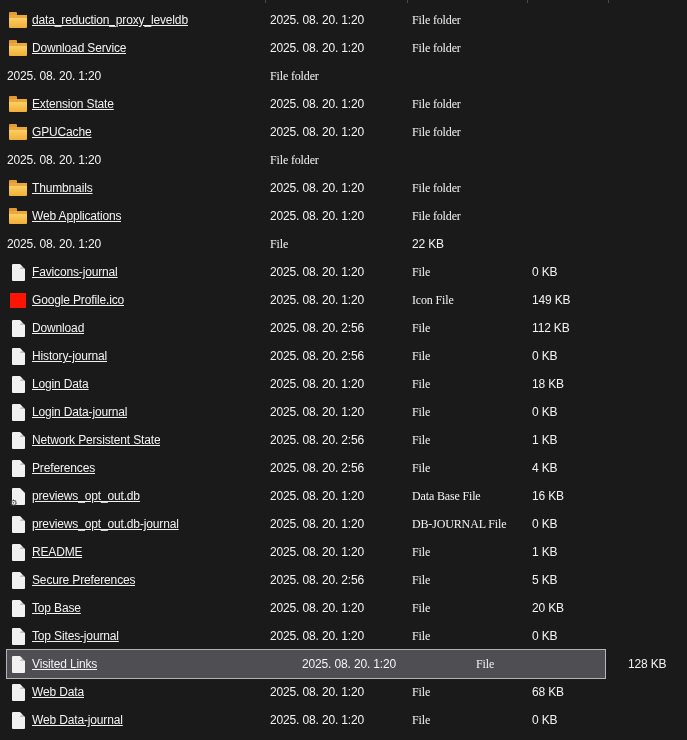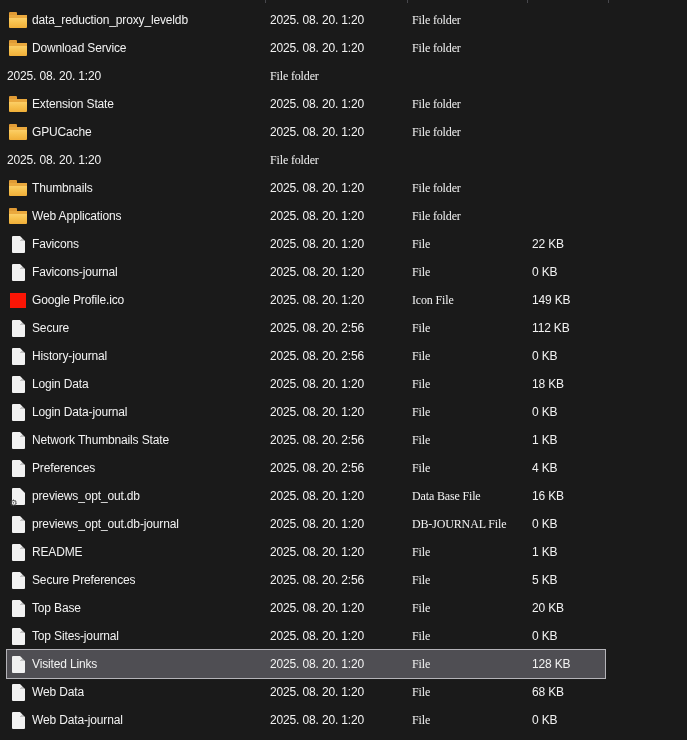--- a/index.html
+++ b/index.html
@@ -33,31 +33,32 @@
     grid-template-columns: 263px 142px 120px 73px;
     align-items: center;
     color: #f2f2f2;
     font-size: 12px;
     letter-spacing: -0.15px;
     cursor: default;
   }
   .row.selected {
     background: #4f4e53;
     box-shadow: 0 0 0 1px #b4b3b8;
+    gap: 32px;
   }
   .cell-name { display: flex; align-items: center; min-width: 0; }
   .icon-box {
     width: 18px; height: 18px;
     margin-left: 2px; margin-right: 5px;
     flex: 0 0 18px;
     display: flex; align-items: center; justify-content: center;
     position: relative;
   }
   .name-label {
-    white-space: nowrap; overflow: hidden; text-overflow: ellipsis;
+    white-space: nowrap; overflow: hidden; text-overflow: ellipsis; text-decoration: underline;
   }
   .cell-date { white-space: nowrap; }
   .cell-type { white-space: nowrap; font-family: Liberation Serif, serif; }
   .cell-size { text-align: left; padding-right: 4px; white-space: nowrap; }
 
   
   
   .icon-folder {
     width: 18px; height: 13px;
     margin-top: 3px;
@@ -213,26 +214,20 @@
       <span class="icon-box">
         <span class="icon icon-folder"></span>
       </span>
       <span class="name-label">Web Applications</span>
     </div>
     <div class="cell-date">2025. 08. 20. 1:20</div>
     <div class="cell-type">File folder</div>
     <div class="cell-size"></div>
   </div>
       <div class="row">
-    <div class="cell-name">
-      <span class="icon-box">
-        <span class="icon icon-file"></span>
-      </span>
-      <span class="name-label">Favicons</span>
-    </div>
     <div class="cell-date">2025. 08. 20. 1:20</div>
     <div class="cell-type">File</div>
     <div class="cell-size">22 KB</div>
   </div>
       <div class="row">
     <div class="cell-name">
       <span class="icon-box">
         <span class="icon icon-file"></span>
       </span>
       <span class="name-label">Favicons-journal</span>
@@ -250,21 +245,21 @@
     </div>
     <div class="cell-date">2025. 08. 20. 1:20</div>
     <div class="cell-type">Icon File</div>
     <div class="cell-size">149 KB</div>
   </div>
       <div class="row">
     <div class="cell-name">
       <span class="icon-box">
         <span class="icon icon-file"></span>
       </span>
-      <span class="name-label">Secure</span>
+      <span class="name-label">Download</span>
     </div>
     <div class="cell-date">2025. 08. 20. 2:56</div>
     <div class="cell-type">File</div>
     <div class="cell-size">112 KB</div>
   </div>
       <div class="row">
     <div class="cell-name">
       <span class="icon-box">
         <span class="icon icon-file"></span>
       </span>
@@ -294,21 +289,21 @@
     </div>
     <div class="cell-date">2025. 08. 20. 1:20</div>
     <div class="cell-type">File</div>
     <div class="cell-size">0 KB</div>
   </div>
       <div class="row">
     <div class="cell-name">
       <span class="icon-box">
         <span class="icon icon-file"></span>
       </span>
-      <span class="name-label">Network Thumbnails State</span>
+      <span class="name-label">Network Persistent State</span>
     </div>
     <div class="cell-date">2025. 08. 20. 2:56</div>
     <div class="cell-type">File</div>
     <div class="cell-size">1 KB</div>
   </div>
       <div class="row">
     <div class="cell-name">
       <span class="icon-box">
         <span class="icon icon-file"></span>
       </span>

